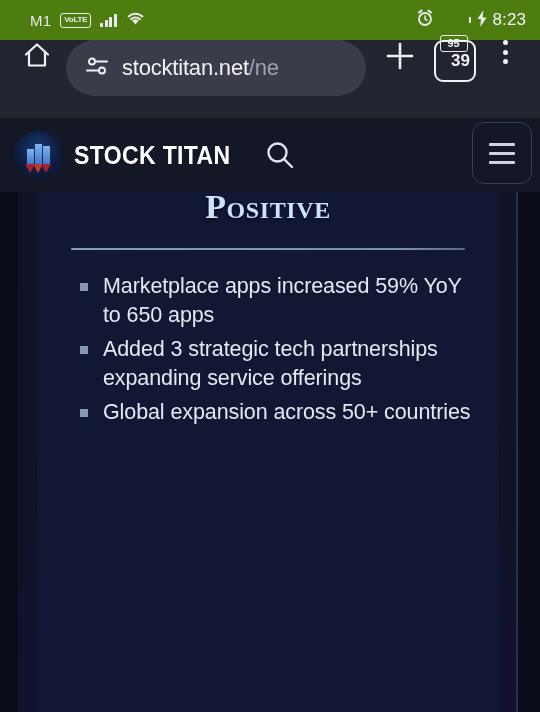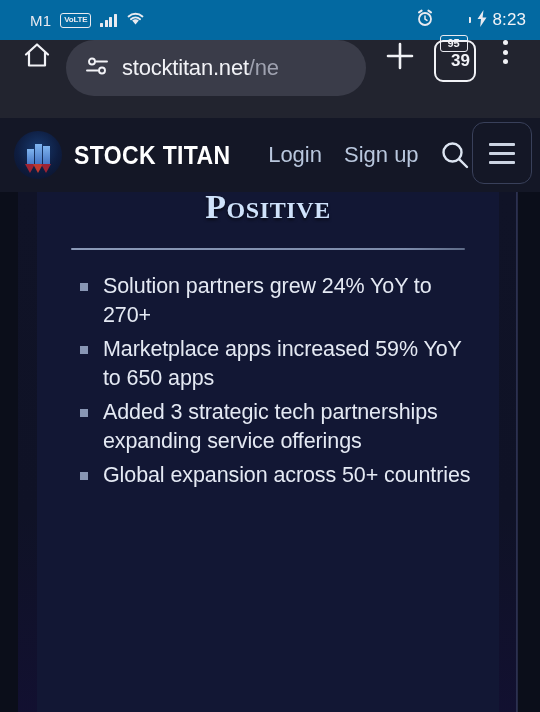--- a/index.html
+++ b/index.html
@@ -6,21 +6,21 @@
   html, body {
     width:540px; height:712px;
     background:#0b0e1a;
     font-family:"Liberation Sans", sans-serif;
     overflow:hidden;
   }
   .phone { position:relative; width:540px; height:712px; background:#0b0e1a; }
 
   
   .statusbar {
-    height:40px; background:#0369a1;
+    height:40px; background:#4d7c0f;
     display:flex; align-items:center; justify-content:space-between;
     padding:0 14px 0 30px; color:#f2f3f7;
   }
   .sb-left, .sb-right { display:flex; align-items:center; }
   .sb-left { gap:9px; }
   .sb-right { gap:6px; }
   .carrier { font-size:15px; letter-spacing:.2px; color:#e9eaf0; }
   .volte {
     border:1.5px solid #e9eaf0; border-radius:3px;
     font-size:8px; font-weight:bold; line-height:1;
@@ -226,45 +226,40 @@
   <div class="siteheader">
     <div class="logo-circle">
       <span class="bar b1"></span>
         <span class="bar b2"></span>
         <span class="bar b3"></span>
       <span class="arw a1"></span>
         <span class="arw a2"></span>
         <span class="arw a3"></span>
     </div>
     <div class="brand">STOCK TITAN</div>
-    <div class="navlinks">
-      <a href="#">Login</a>
-      <a href="#">Sign up</a>
-    </div>
     <div class="search-btn">
       <svg width="32" height="32" viewBox="0 0 32 32">
           <circle cx="13.5" cy="13.5" r="9" stroke="#dde5f2" stroke-width="2.4" fill="none"></circle>
           <path d="M20.3 20.3 L28 28" stroke="#dde5f2" stroke-width="2.4" stroke-linecap="round"></path>
         </svg>
     </div>
     <div class="menu-box">
         <i></i>
         <i></i>
         <i></i>
       </div>
   </div>
 
   <div class="pagebody">
     <div class="content-col">
 
       <div class="card card-positive">
         <div class="card-title">Positive</div>
         <div class="divider pos"></div>
         <ul class="bullets">
-          <li>Solution partners grew 24% YoY to 270+</li>
           <li>Marketplace apps increased 59% YoY to 650 apps</li>
           <li>Added 3 strategic tech partnerships expanding service offerings</li>
           <li>Global expansion across 50+ countries</li>
         </ul>
       </div>
 
       <div class="scroll-edge"></div>
     </div>
   </div>
 

